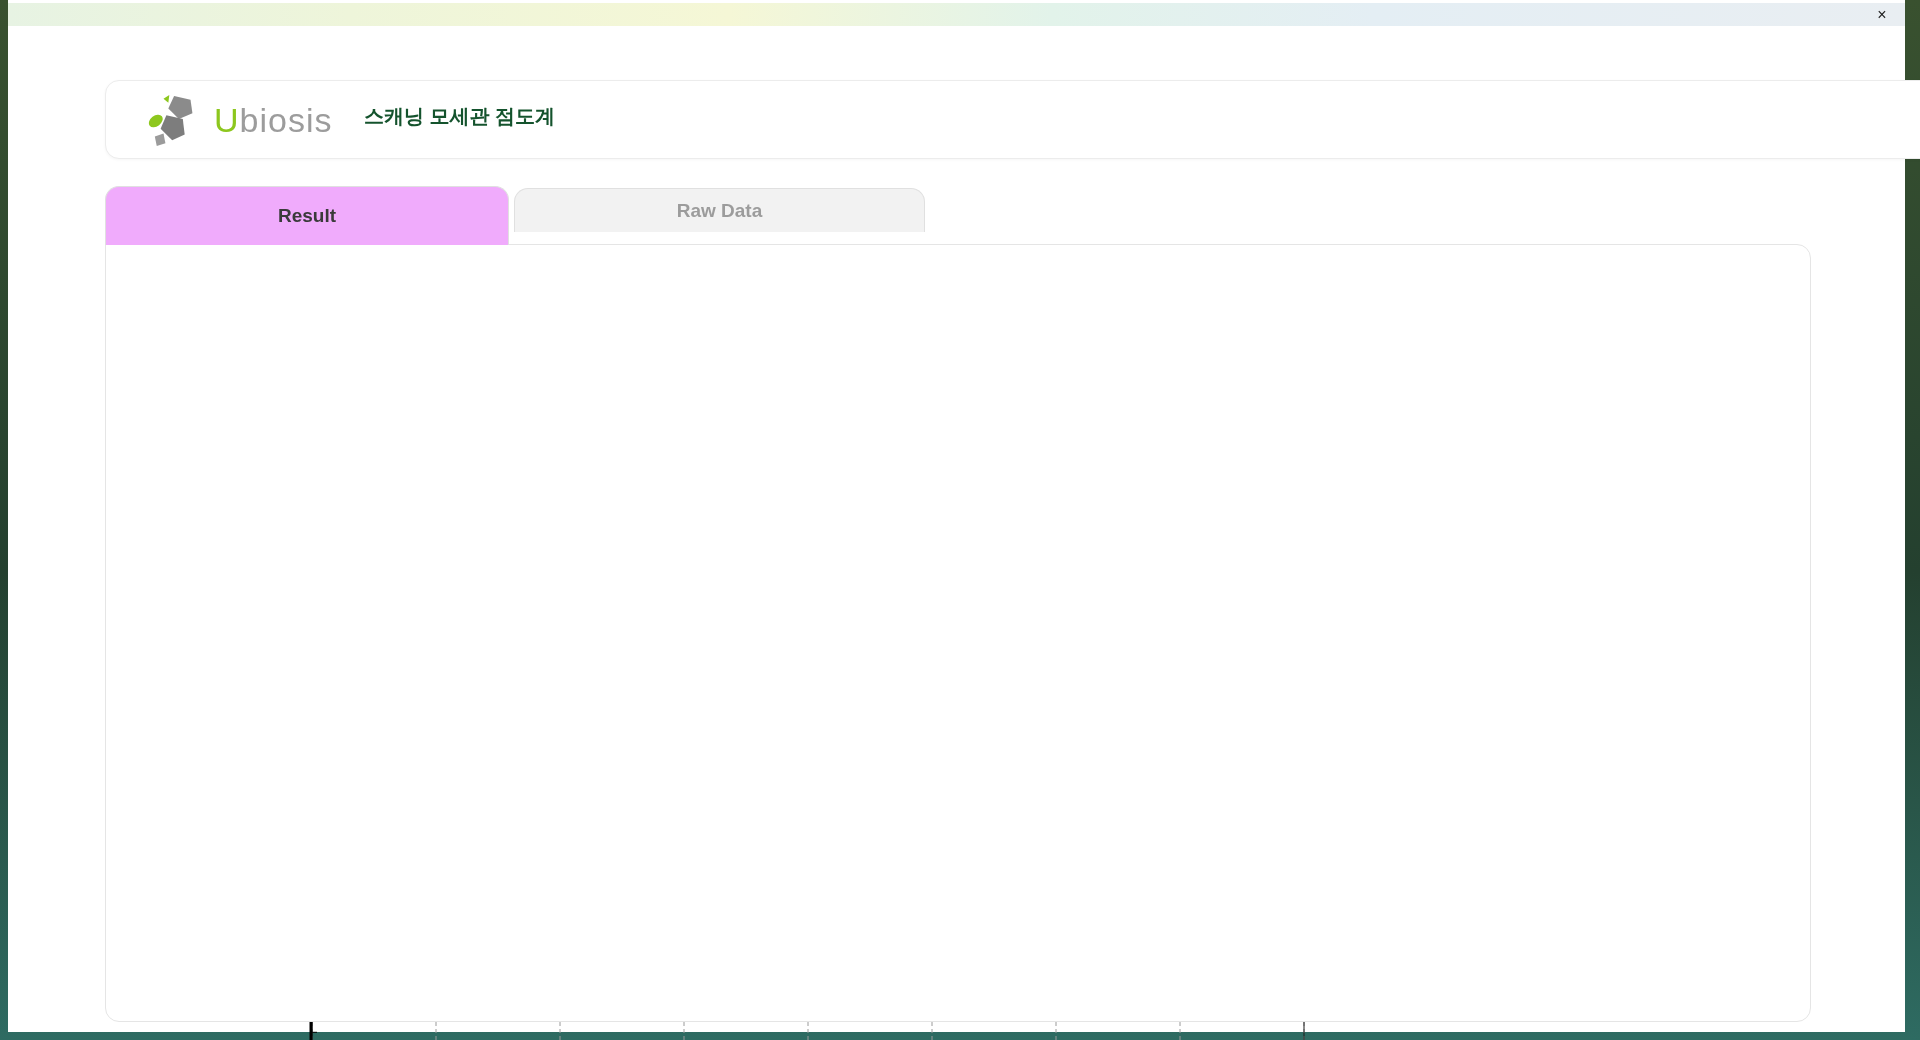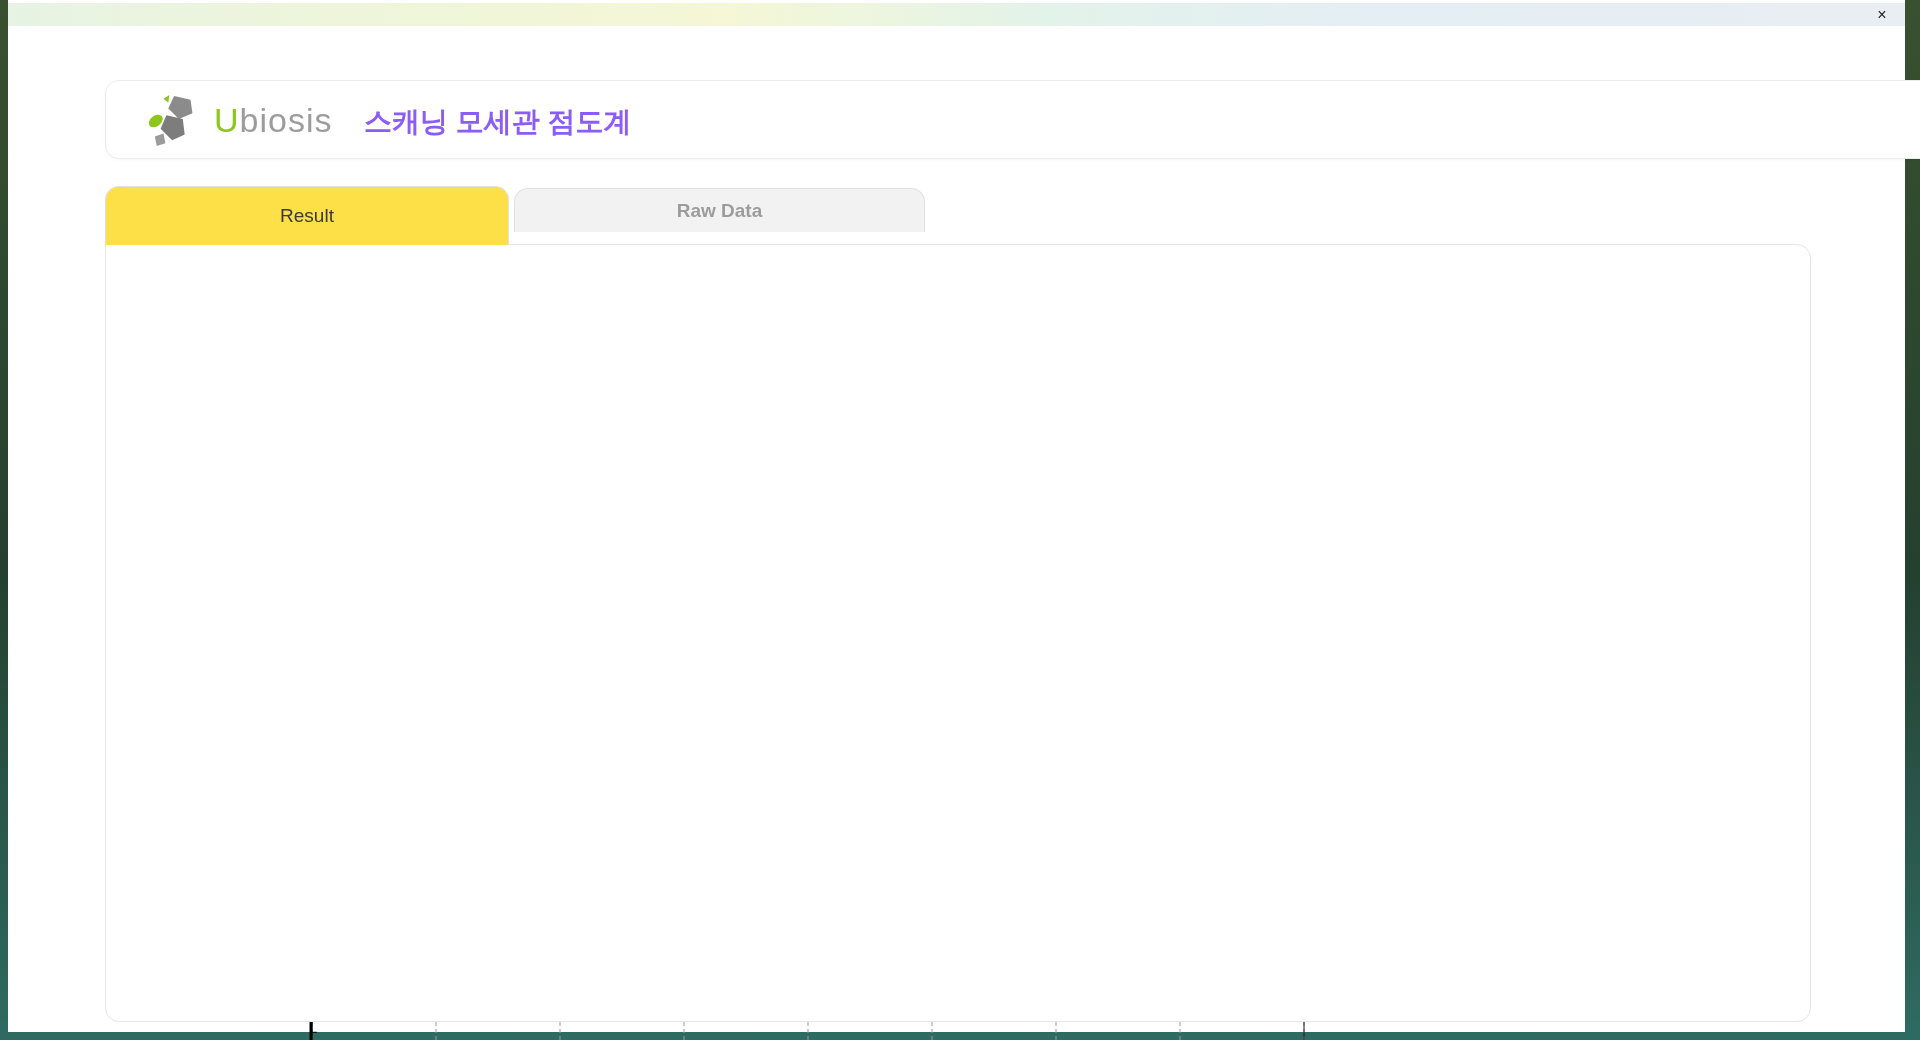--- a/index.html
+++ b/index.html
@@ -12,25 +12,25 @@
     background:linear-gradient(90deg,#e7f3e3 0%,#eef5da 18%,#f5f7d6 38%,#e2f3ea 55%,#e4eef4 72%,#e9eef2 100%)}
   .close-btn{position:absolute;right:12px;top:1px;width:22px;height:22px;display:flex;align-items:center;justify-content:center;
     font-size:16px;color:#222;cursor:pointer}
 
   .card{position:absolute;background:#fff;border:1px solid #ececec;border-radius:14px;box-shadow:0 1px 3px rgba(0,0,0,0.04)}
 
   .header-card{left:97px;top:80px;width:1916px;height:79px}
   .logo-wrap{position:absolute;left:42px;top:12px;display:flex;align-items:center}
   .logo-text{font-size:34px;color:#9c9c9c;letter-spacing:1px;margin-left:8px}
   .logo-text .u{color:#8dc71e;font-weight:500}
-  .app-title{position:absolute;left:258px;top:22px;font-size:28px;font-weight:700;color:#8b5cf6}
+  .app-title{position:absolute;left:258px;top:22px;font-size:20px;font-weight:700;color:#14532d}
 
   .tab{position:absolute;display:flex;align-items:center;justify-content:center;font-size:19px;cursor:pointer;
     border:1px solid #e0e0e0;border-bottom:none;border-radius:14px 14px 0 0}
-  .tab-result{left:97px;top:186px;width:404px;height:59px;background:#fde047;color:#3a3a3a;font-weight:400;z-index:3}
+  .tab-result{left:97px;top:186px;width:404px;height:59px;background:#f0abfc;color:#3a3a3a;font-weight:700;z-index:3}
   .tab-raw{left:506px;top:188px;width:411px;height:44px;background:#f2f2f2;color:#9c9c9c;font-weight:600;z-index:1}
 
   .content-panel{position:absolute;left:97px;top:244px;width:1706px;height:778px;border:1px solid #e5e5e5;
     border-radius:0 14px 14px 14px;background:#fff;z-index:2}
 
   .file-info-card{left:119px;top:272px;width:1097px;height:158px}
   .graph-card{left:119px;top:458px;width:1097px;height:556px}
   .bv-card{left:1245px;top:272px;width:546px;height:247px}
   .sv-card{left:1245px;top:550px;width:546px;height:462px}
 

